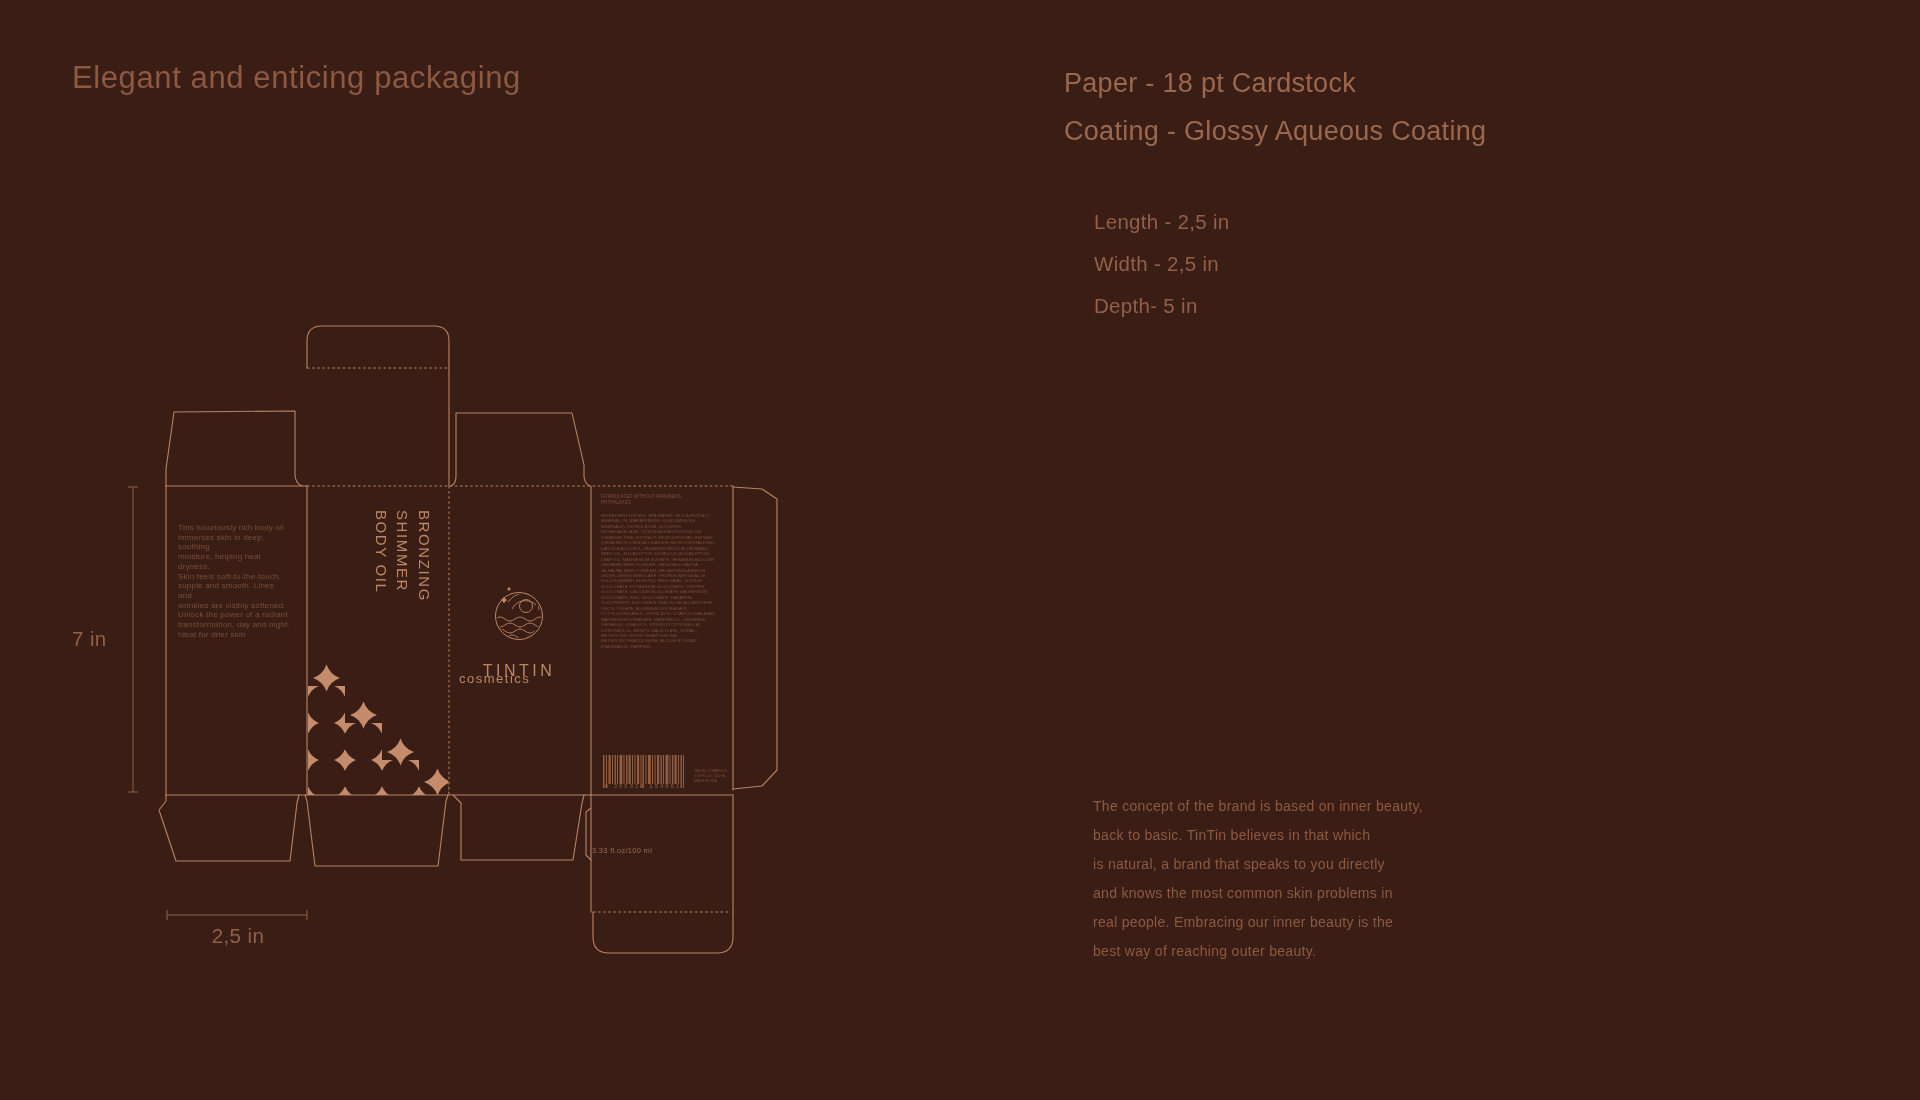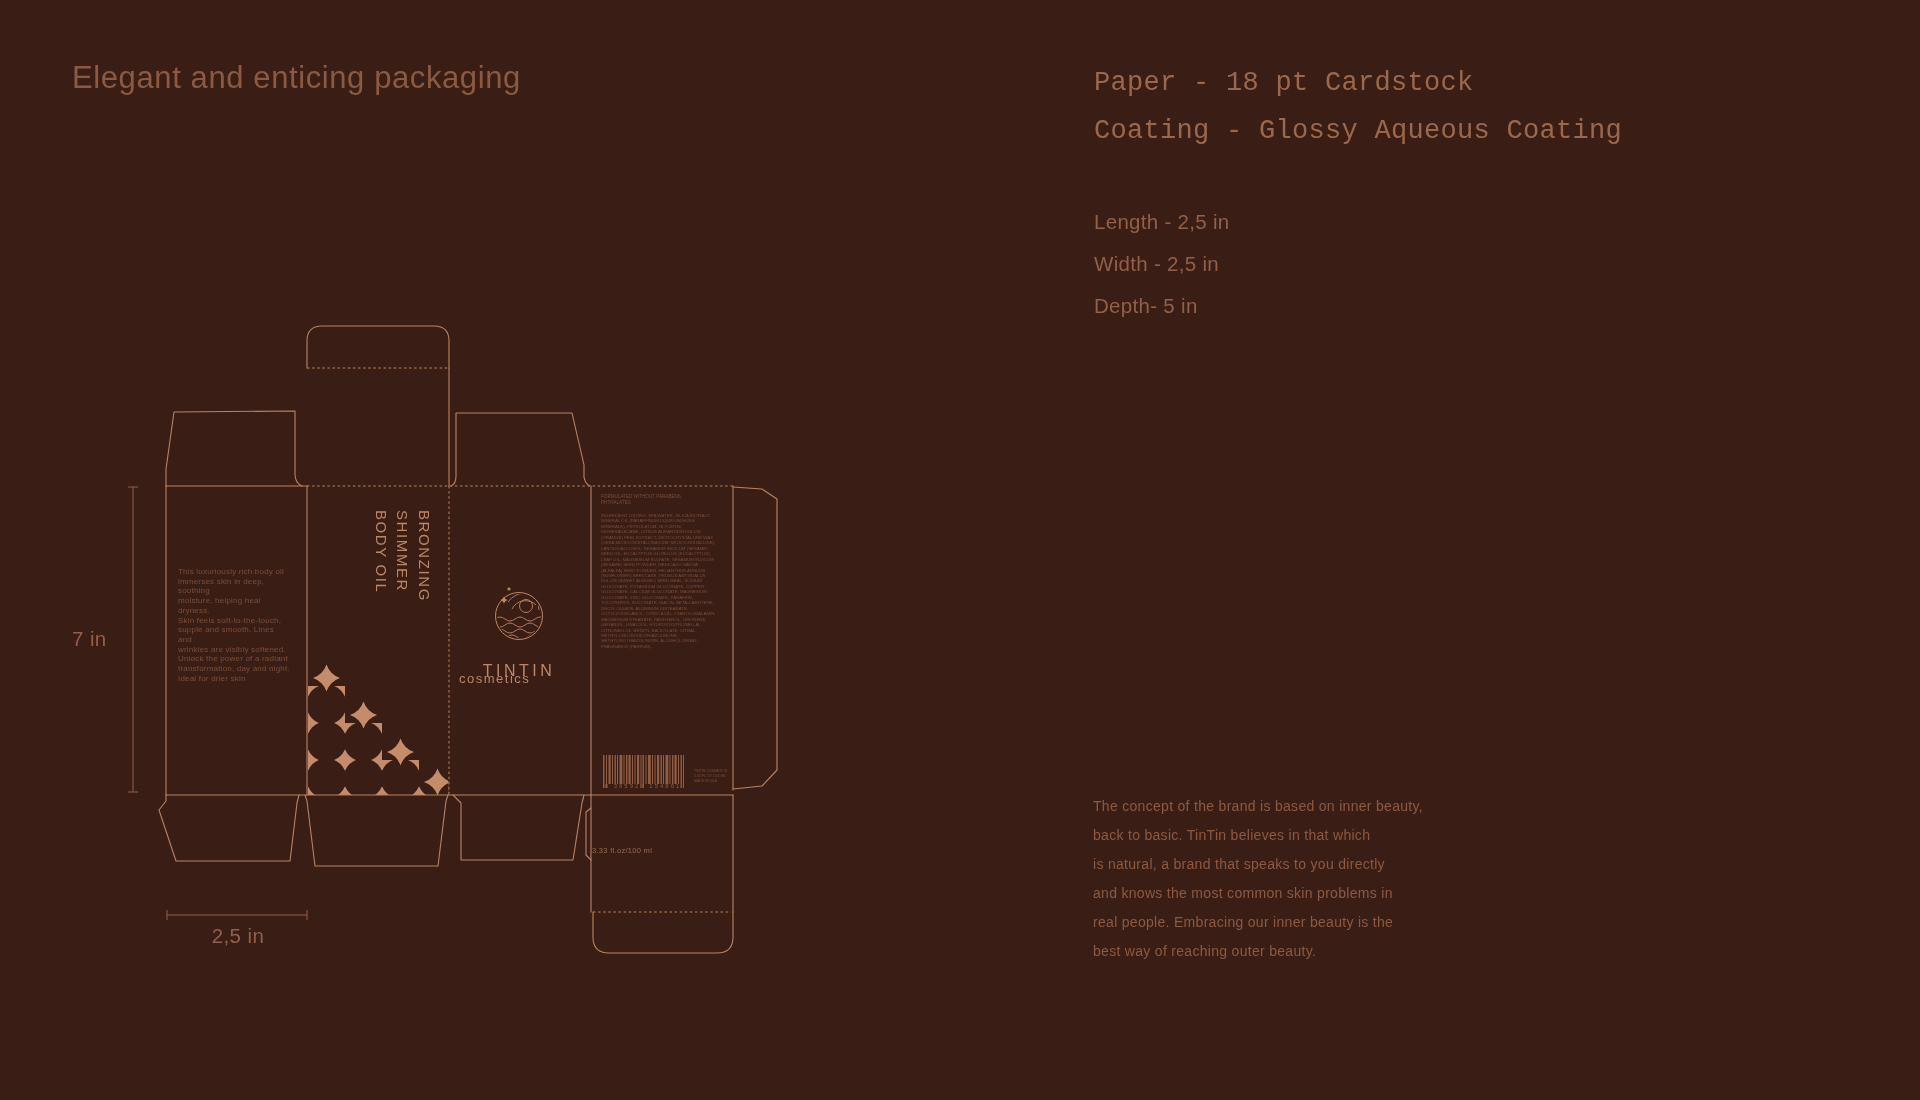--- a/index.html
+++ b/index.html
@@ -1,28 +1,28 @@
 <!DOCTYPE html>
 <html><head>
 <meta charset="utf-8">
 <style>
   html,body{margin:0;padding:0;background:#3a1e15;}
   body{width:1920px;height:1100px;position:relative;overflow:hidden;
        font-family:"Liberation Sans",sans-serif;}
   .abs{position:absolute;}
   .pre{white-space:pre-line;}
   .page-title{left:72px;top:60px;font-size:31px;letter-spacing:.6px;color:#8c5942;}
-  .spec-head{left:1094px;font-size:27px;letter-spacing:.3px;color:#9c684d;font-family:Liberation Mono, monospace;}
+  .spec-head{left:1064px;font-size:27px;letter-spacing:.3px;color:#9c684d;}
   .spec-paper{top:68px;} .spec-coating{top:116px;}
   .spec-line{left:1094px;font-size:20.5px;letter-spacing:.3px;color:#935f48;}
   .spec-length{top:210px;} .spec-width{top:252px;} .spec-depth{top:294px;}
   .brand-paragraph{left:1093px;top:792px;width:480px;font-size:14px;
        line-height:29px;letter-spacing:.3px;color:#8d5942;}
   .panel-copy{left:178px;top:523px;width:112px;font-size:8px;line-height:9.7px;
-       color:#7b4d3a;letter-spacing:.2px;margin-top:44px;}
+       color:#7b4d3a;letter-spacing:.2px;}
   .product-name{left:370px;top:510px;height:200px;writing-mode:vertical-rl;
        font-size:15px;line-height:21.7px;letter-spacing:1.6px;color:#bd8765;
        white-space:pre-line;}
   .claims{left:601px;top:494px;width:112px;font-size:4.6px;line-height:6.1px;
        color:#7b4c39;text-transform:uppercase;}
   .ingredients{left:601px;top:513px;width:119px;font-size:4.35px;line-height:5.45px;
        color:#7b4c39;text-transform:uppercase;}
   .tintin-name{left:459px;top:654px;width:120px;text-align:center;font-size:16px;
        letter-spacing:3.5px;color:#bd8765;margin-top:8px;}
   .tintin-sub{left:459px;top:671px;width:120px;text-align:left;font-size:13px;

